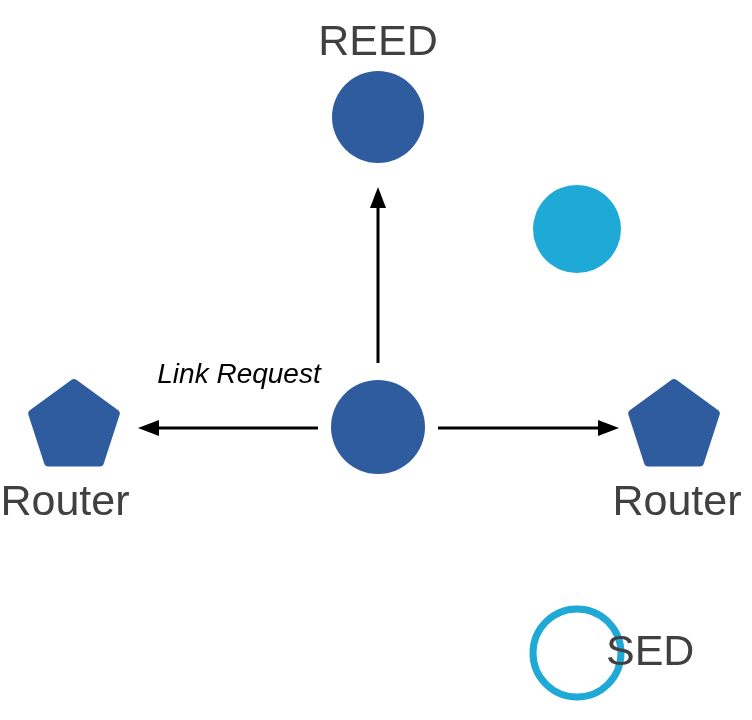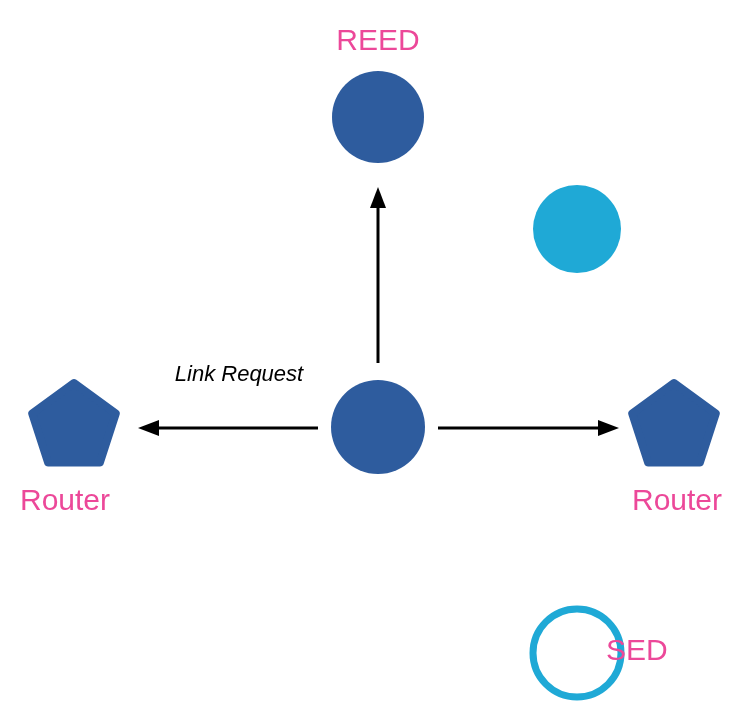--- a/index.html
+++ b/index.html
@@ -34,32 +34,32 @@
     stroke-width: 8;
     stroke-linejoin: round;
     stroke: #2E5C9E;
   }
   .sed-ring {
     fill: none;
     stroke-width: 7;
   }
   .node-label {
     position: absolute;
-    color: #ec4899;
-    font-size: 30px;
+    color: #404040;
+    font-size: 43px;
     line-height: 38px;
     white-space: nowrap;
   }
   .centered {
     transform: translateX(-50%);
   }
   .annotation {
     position: absolute;
     color: #000000;
-    font-size: 22px;
+    font-size: 28px;
     line-height: 25px;
     font-style: italic;
     text-align: right;
     white-space: nowrap;
   }
 </style>
 </head>
 <body>
 
 <div class="canvas">

